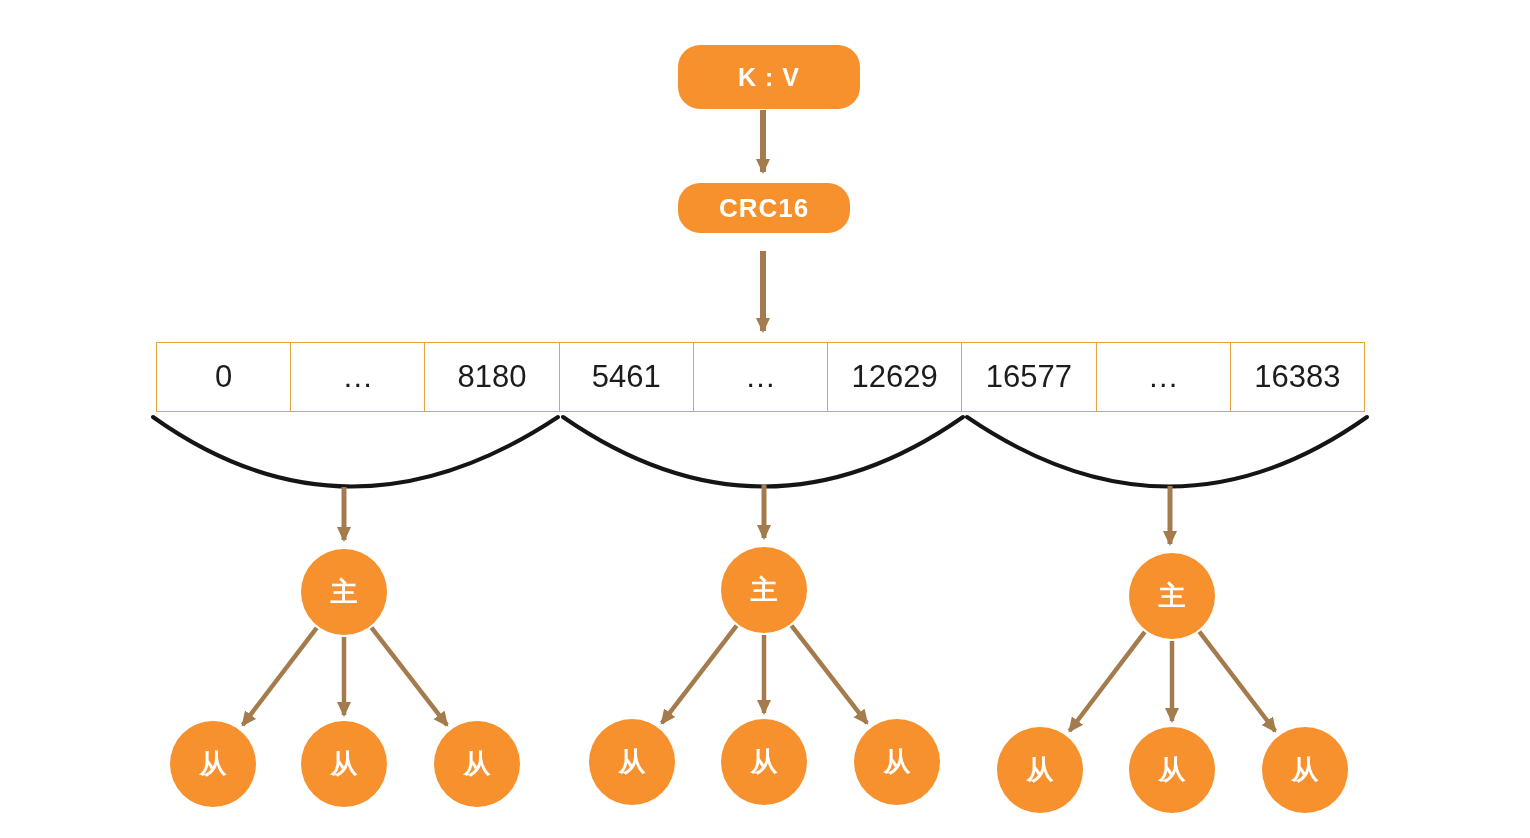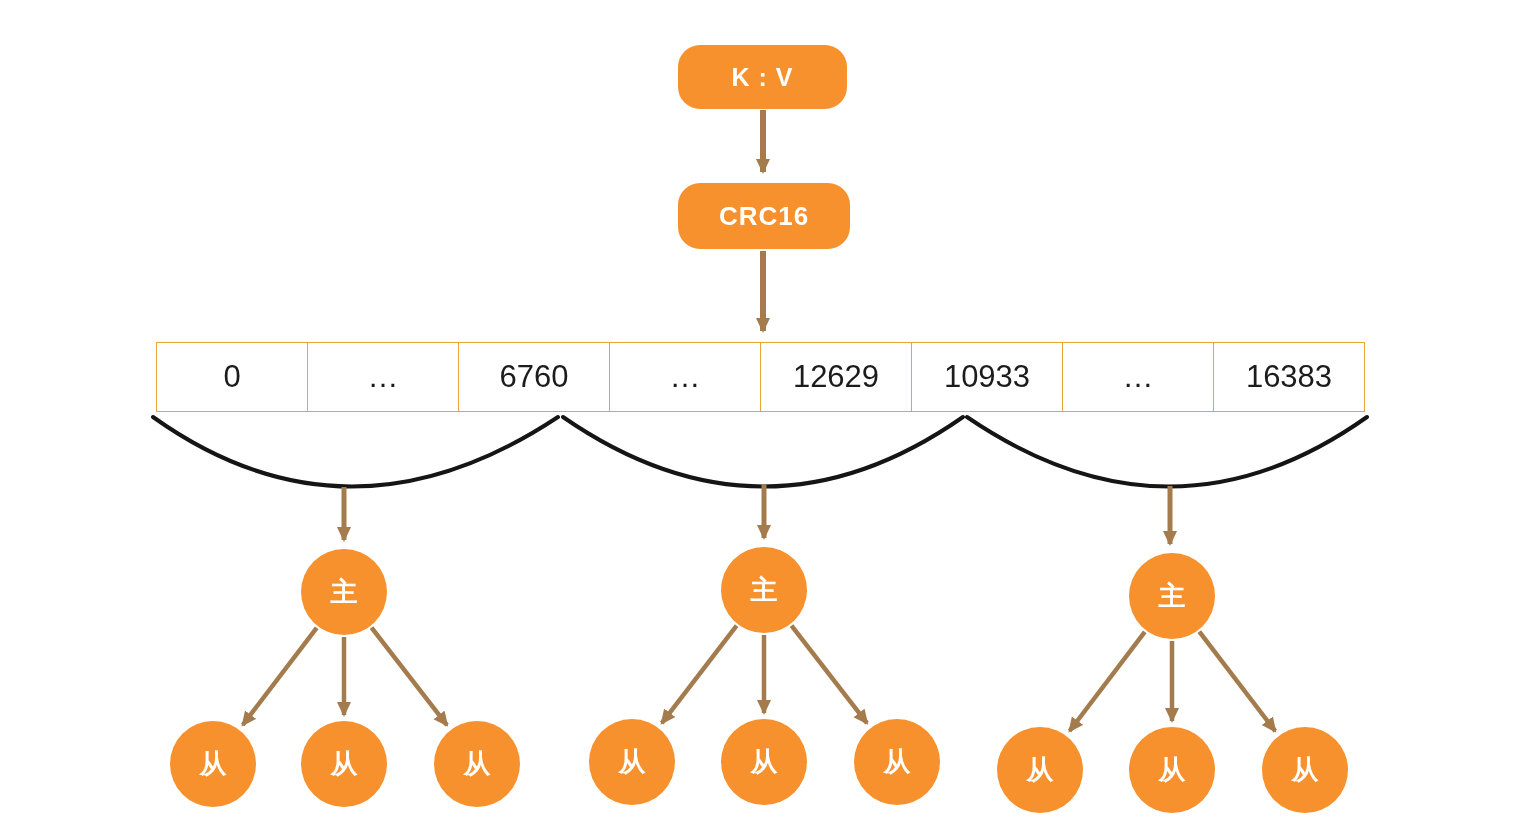--- a/index.html
+++ b/index.html
@@ -24,22 +24,22 @@
     position: absolute;
     background: #F7912D;
     border-radius: 22px;
     display: flex;
     align-items: center;
     justify-content: center;
     color: #ffffff;
     font-weight: bold;
     letter-spacing: 1px;
   }
-  .pill.kv   { left: 678px; top: 45px;  width: 169px; height: 64px; font-size: 25px; }
-  .pill.crc  { left: 678px; top: 183px; width: 172px; height: 66px; font-size: 26px; }
+  .pill.kv   { left: 678px; top: 45px;  width: 182px; height: 64px; font-size: 25px; }
+  .pill.crc  { left: 678px; top: 183px; width: 172px; height: 50px; font-size: 26px; }
   .slot-table {
     position: absolute;
     left: 156px; top: 342px;
     width: 1209px; height: 70px;
     display: flex;
     border: 1px solid #E8A33D;
     box-sizing: border-box;
     background: #ffffff;
   }
   .slot-cell {
@@ -106,24 +106,25 @@
     <span>K : V</span>
   </div>
 
   <div class="pill crc">
     <span>CRC16</span>
   </div>
 
   <div class="slot-table">
     <div class="slot-cell">0</div>
     <div class="slot-cell">…</div>
-    <div class="slot-cell">6760</div>
+    <div class="slot-cell">8180</div>
+    <div class="slot-cell">5461</div>
     <div class="slot-cell">…</div>
     <div class="slot-cell">12629</div>
-    <div class="slot-cell">10933</div>
+    <div class="slot-cell">16577</div>
     <div class="slot-cell">…</div>
     <div class="slot-cell">16383</div>
   </div>
 
   <div class="node" style="left:301px; top:549px;">
     <span>主</span>
   </div>
   <div class="node" style="left:721px; top:547px;">
     <span>主</span>
   </div>

